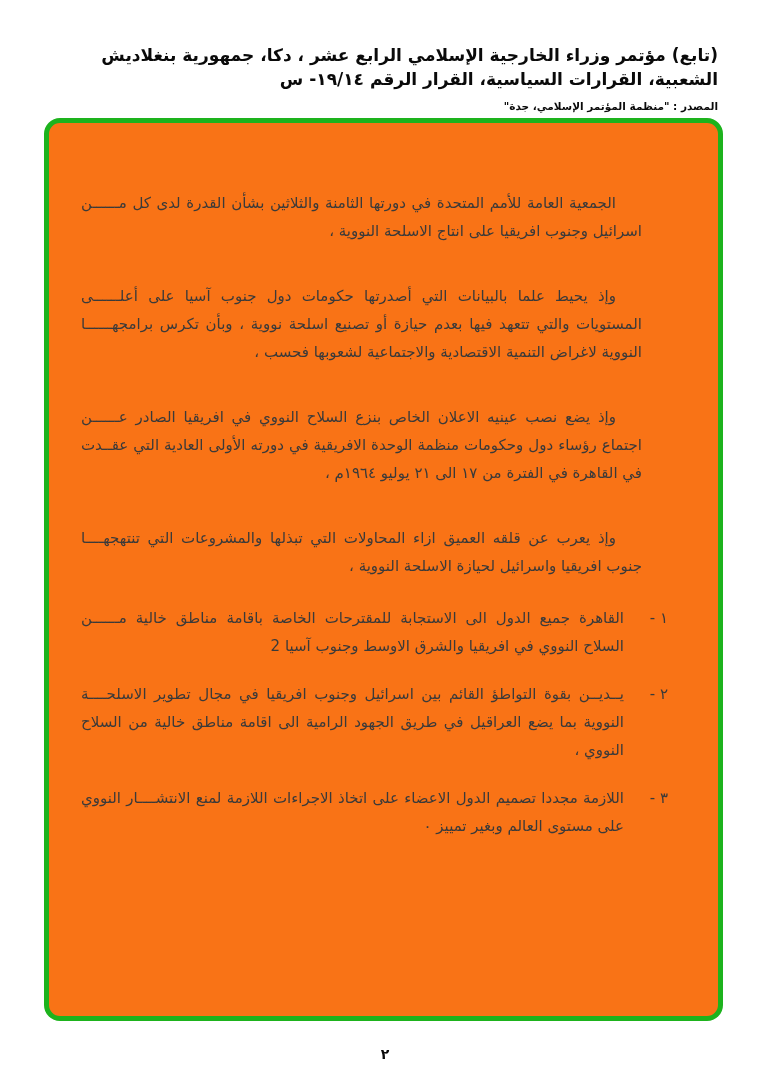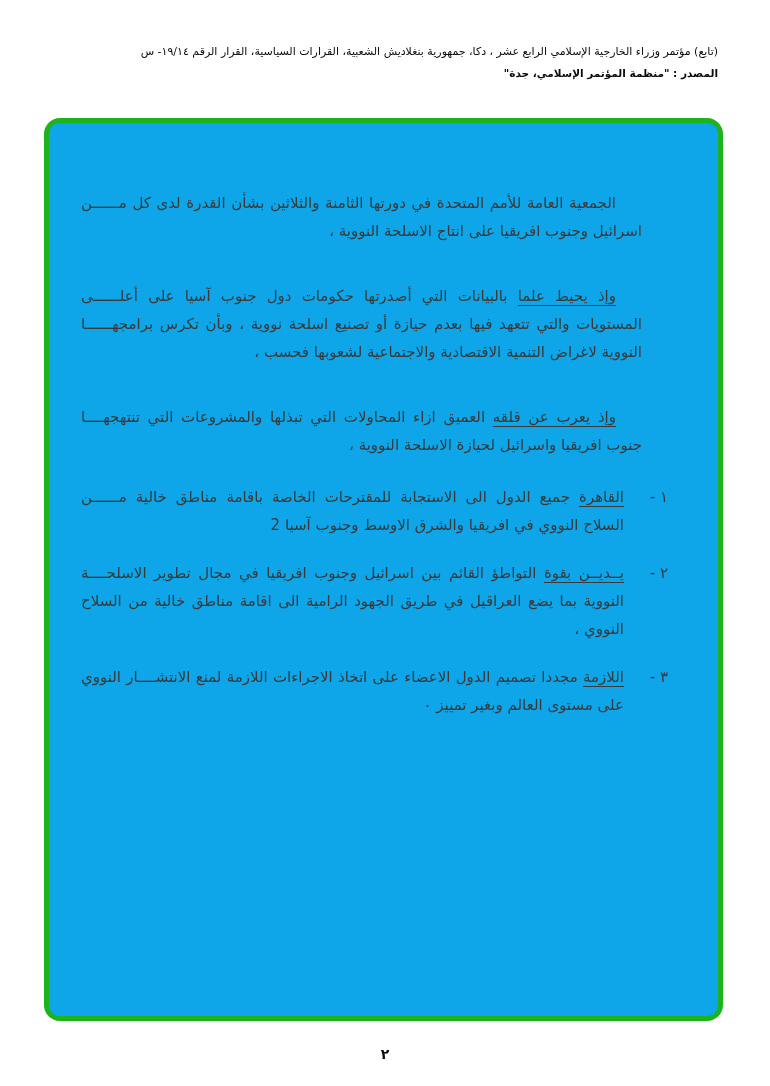--- a/index.html
+++ b/index.html
@@ -17,62 +17,61 @@
   .doc-header {
     position: absolute;
     top: 44px;
     left: 50px;
     right: 52px;
     direction: rtl;
     text-align: right;
     color: #0a0a0a;
   }
   .h-line1 {
-    font-size: 11px;
-    font-weight: normal;
+    font-size: 17px;
+    font-weight: bold;
     line-height: 1.4;
     text-align: right;
   }
   .h-line2 {
     margin-top: 8px;
     font-size: 10.5px;
     font-weight: bold;
   }
 
   
   .green-frame {
     position: absolute;
     left: 44px;
     top: 118px;
     width: 679px;
     height: 903px;
     border: 5px solid #1db31d;
     border-radius: 16px;
-    background: #0ea5e9;
+    background: #f97316;
   }
 
   
   .scan-content {
     position: absolute;
     top: 66px;
     left: 28px;
     right: 50px;
     direction: rtl;
     text-align: justify;
     color: #3a3a3a;
     font-size: 15px;
     line-height: 28px;
   }
   .para {
     margin: 0 26px 37px 4px;
     text-indent: 26px;
   }
   .para.tight { margin-bottom: 24px; margin-top: 10px; }
   .lead {
-    text-decoration: underline;
     text-underline-offset: 4px;
   }
   .list-row {
     display: flex;
     margin: 0 0 20px 4px;
   }
   .item-number {
     flex: 0 0 44px;
     text-align: right;
   }
@@ -106,20 +105,23 @@
   <div class="scan-content">
 
     <p class="para">
       <span>الجمعية العامة للأمم المتحدة في دورتها الثامنة والثلاثين بشأن القدرة لدى كل مــــــن اسرائيل وجنوب افريقيا على انتاج الاسلحة النووية ،</span>
     </p>
 
     <p class="para">
       <span class="lead">وإذ يحيط علما</span><span> بالبيانات التي أصدرتها حكومات دول جنوب آسيا على أعلــــــى المستويات والتي تتعهد فيها بعدم حيازة أو تصنيع اسلحة نووية ، وبأن تكرس برامجهــــــا النووية لاغراض التنمية الاقتصادية والاجتماعية لشعوبها فحسب ،</span>
     </p>
 
+    <p class="para">
+      <span class="lead">وإذ يضع</span><span> نصب عينيه الاعلان الخاص بنزع السلاح النووي في افريقيا الصادر عــــــن اجتماع رؤساء دول وحكومات منظمة الوحدة الافريقية في دورته الأولى العادية التي عقــدت في القاهرة في الفترة من ١٧ الى ٢١ يوليو ١٩٦٤م ،</span>
+    </p>
 
     <p class="para tight">
       <span class="lead">وإذ يعرب عن قلقه</span><span> العميق ازاء المحاولات التي تبذلها والمشروعات التي تنتهجهــــا جنوب افريقيا واسرائيل لحيازة الاسلحة النووية ،</span>
     </p>
 
 
     <div class="list-row">
       <span class="item-number">١ -</span>
       <p class="item-body">
         <span class="lead">القاهرة</span><span> جميع الدول الى الاستجابة للمقترحات الخاصة باقامة مناطق خالية مــــــن السلاح النووي في افريقيا والشرق الاوسط وجنوب آسيا 2</span>

